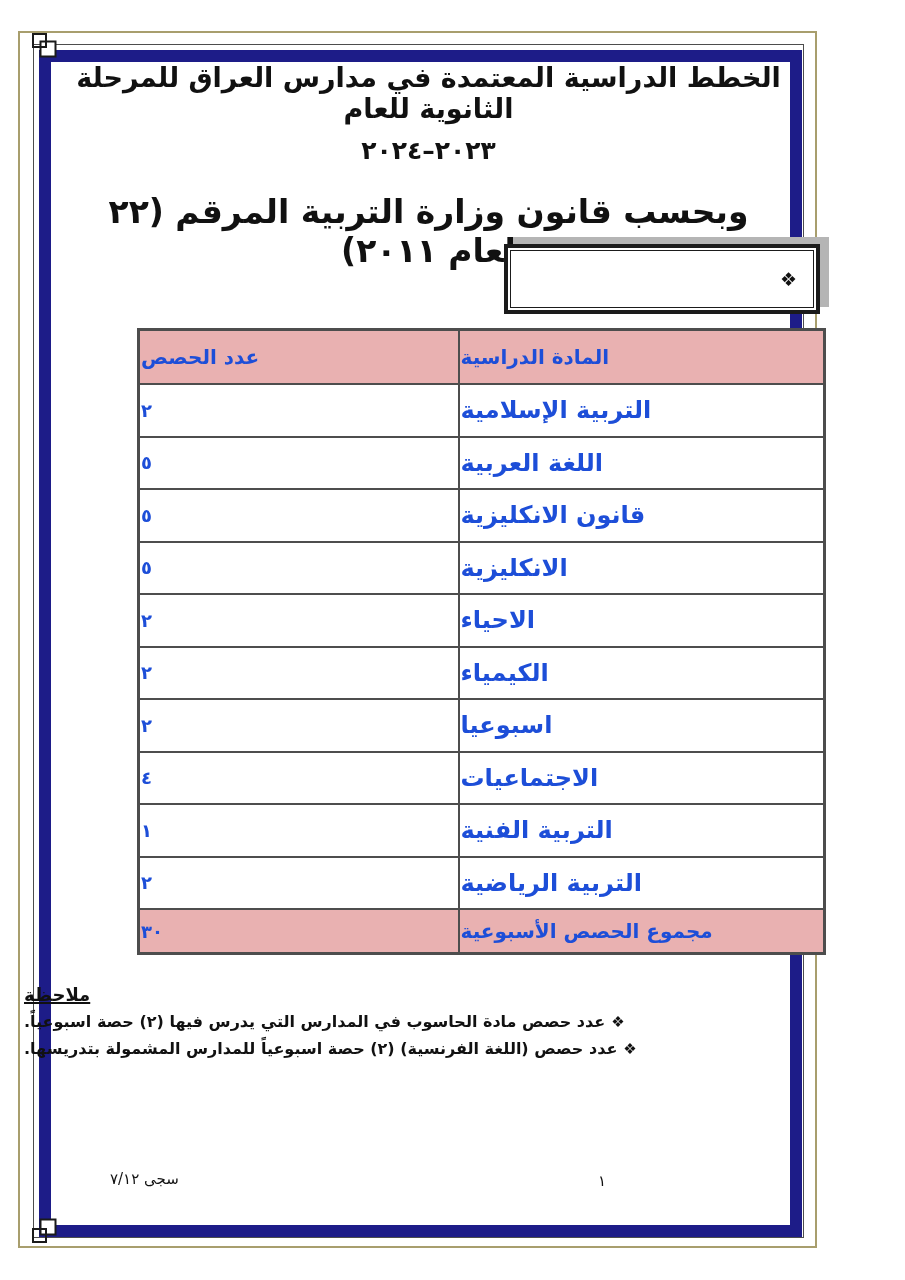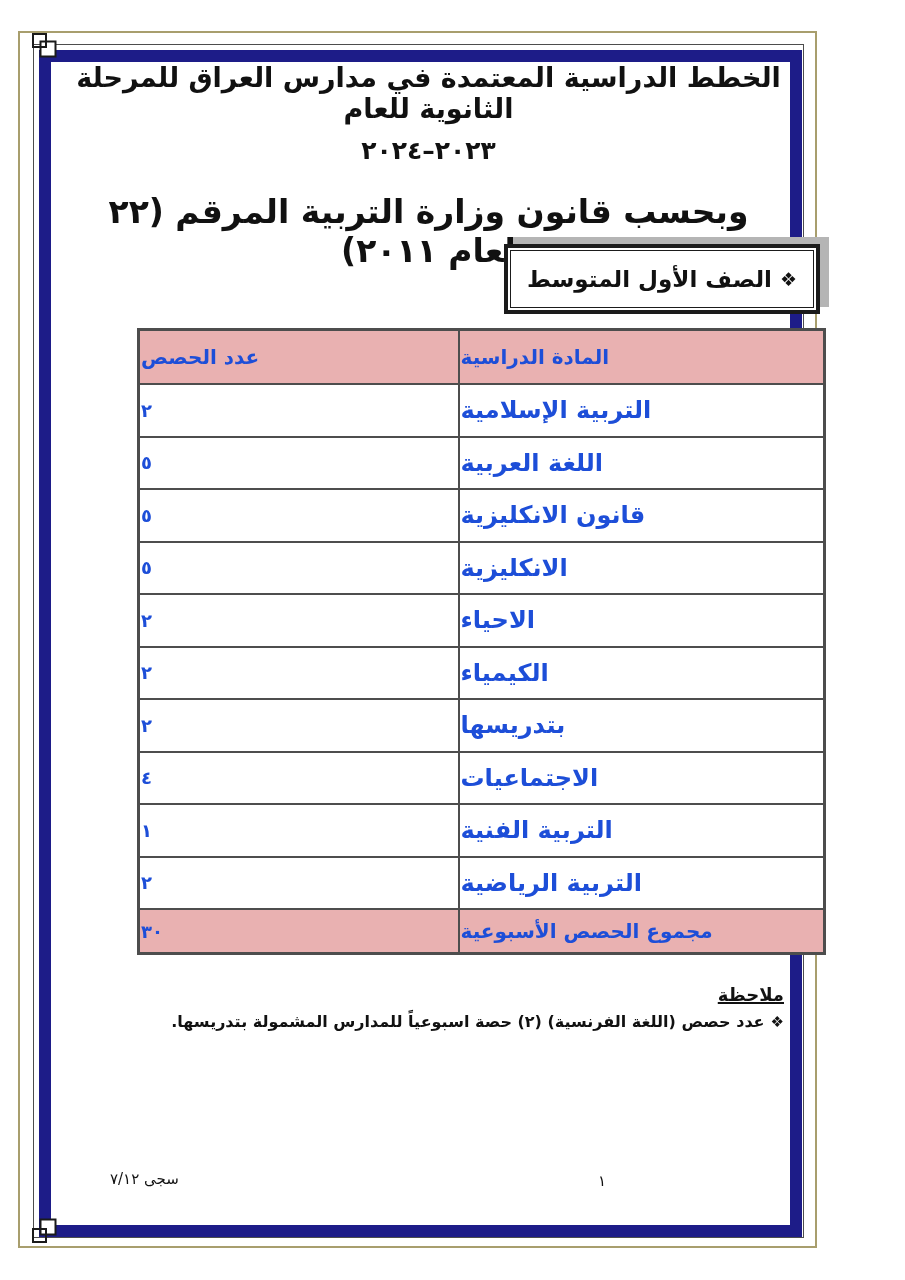--- a/index.html
+++ b/index.html
@@ -46,21 +46,21 @@
   .subjects-table th,.subjects-table td{
     border:2px solid var(--gray-line,#4d4d4d);text-align:left;vertical-align:middle;
     font-weight:bold;color:#1d4ed8;
   }
   .subjects-table thead th{background:var(--pink,#e9b1b1);height:50px;font-size:20px;}
   .subjects-table tbody td{height:48.5px;font-size:24px;background:#fff;}
   .subjects-table td.c-count{font-size:18px;}
   .subjects-table tr.total td{background:var(--pink,#e9b1b1);height:40px;font-size:20px;}
   .subjects-table tr.total td.c-count{font-size:18px;}
   
-  .notes{position:absolute;top:984px;right:58px;width:760px;text-align:right;font-weight:bold;}
+  .notes{position:absolute;top:984px;right:58px;width:760px;text-align:left;font-weight:bold;}
   .notes-title{font-size:18px;text-decoration:underline;text-decoration-thickness:2px;margin-bottom:4px;}
   .note-item{font-size:16px;line-height:25.5px;}
   
   .footer-signature{position:absolute;left:110px;top:1170px;font-size:15px;direction:rtl;}
   .page-number{position:absolute;left:598px;top:1172px;font-size:15px;}
 </style>
 </head>
 <body>
 
 <div class="page">
@@ -89,21 +89,20 @@
   <div class="title-block">
     <div class="t1">الخطط الدراسية المعتمدة في مدارس العراق للمرحلة الثانوية للعام</div>
     <div class="t2">٢٠٢٣–٢٠٢٤</div>
     <div class="t3">وبحسب قانون وزارة التربية المرقم (٢٢ لعام ٢٠١١)</div>
   </div>
 
   <div class="heading-shadow"></div>
   <div class="heading-box">
     <div class="heading-inner">
       <span class="bullet">❖</span>
-      <span>الصف الأول المتوسط</span>
     </div>
   </div>
 
   <table class="subjects-table">
     <colgroup>
         <col class="col-subject">
         <col class="col-count">
       </colgroup>
     <thead>
       <tr>
@@ -130,21 +129,21 @@
       </tr>
       <tr>
         <td class="c-subject">الاحياء</td>
         <td class="c-count">٢</td>
       </tr>
       <tr>
         <td class="c-subject">الكيمياء</td>
         <td class="c-count">٢</td>
       </tr>
       <tr>
-        <td class="c-subject">بتدريسها</td>
+        <td class="c-subject">اسبوعيا</td>
         <td class="c-count">٢</td>
       </tr>
       <tr>
         <td class="c-subject">الاجتماعيات</td>
         <td class="c-count">٤</td>
       </tr>
       <tr>
         <td class="c-subject">التربية الفنية</td>
         <td class="c-count">١</td>
       </tr>
@@ -155,20 +154,23 @@
       <tr class="total">
         <td class="c-subject">مجموع الحصص الأسبوعية</td>
         <td class="c-count">٣٠</td>
       </tr>
     </tbody>
   </table>
 
   <div class="notes">
     <div class="notes-title">ملاحظة</div>
     <div class="note-item">
+      <span class="bullet sm">❖</span><span>عدد حصص مادة الحاسوب في المدارس التي يدرس فيها (٢) حصة اسبوعياً.</span>
+    </div>
+    <div class="note-item">
       <span class="bullet sm">❖</span><span>عدد حصص (اللغة الفرنسية) (٢) حصة اسبوعياً للمدارس المشمولة بتدريسها.</span>
     </div>
   </div>
 
   <div class="footer-signature">سجى ٧/١٢</div>
   <div class="page-number">١</div>
 
 </div>
 
 </body></html>

